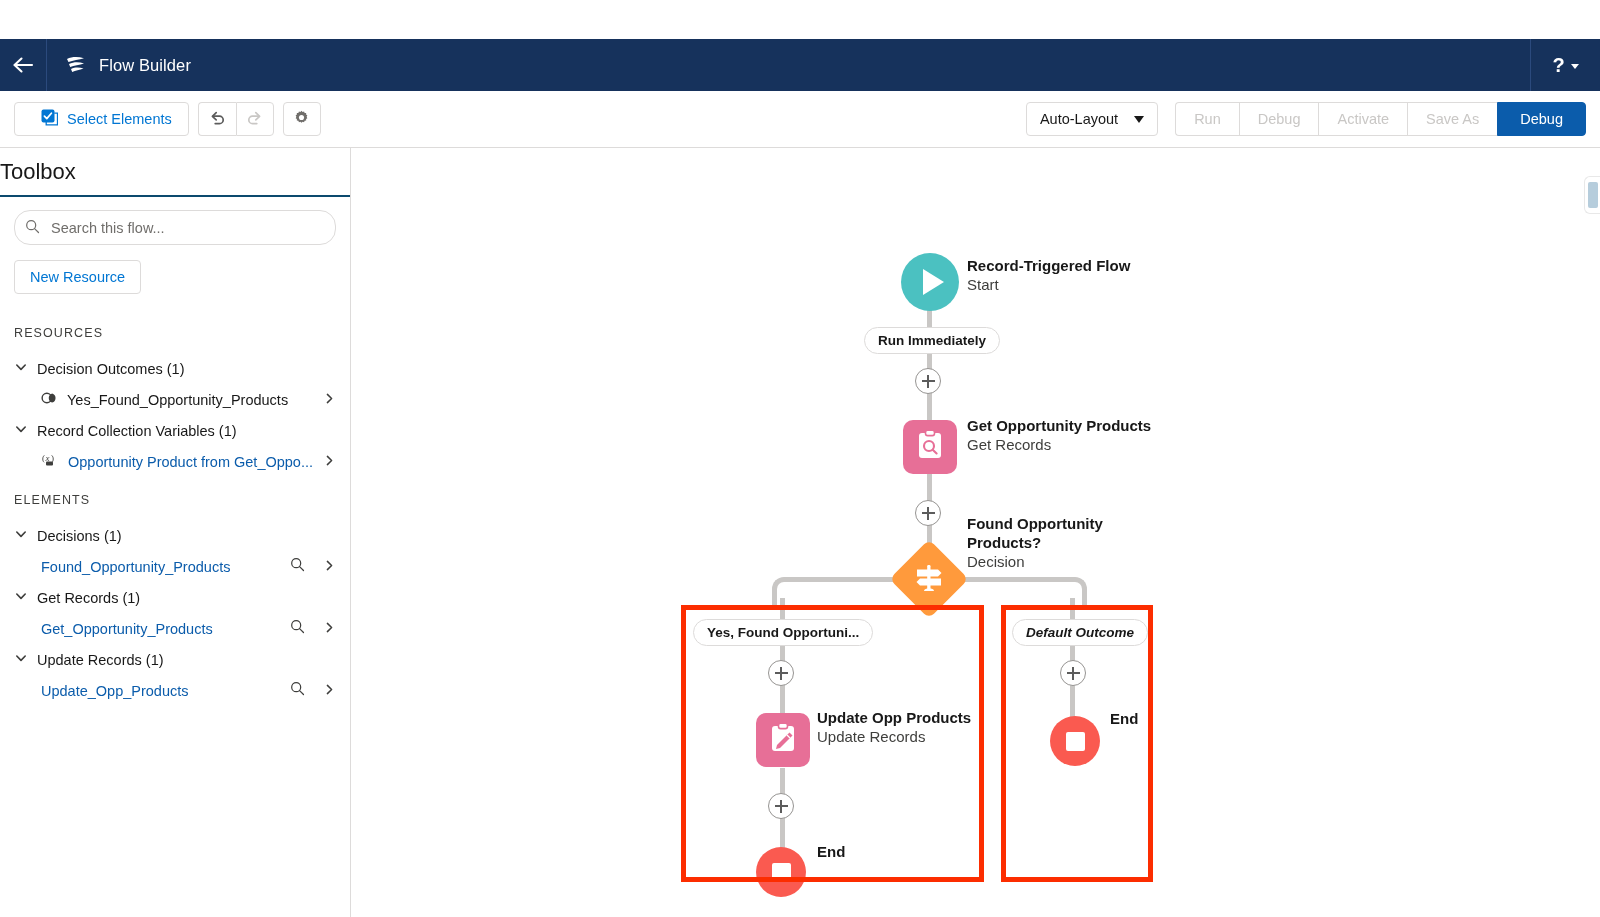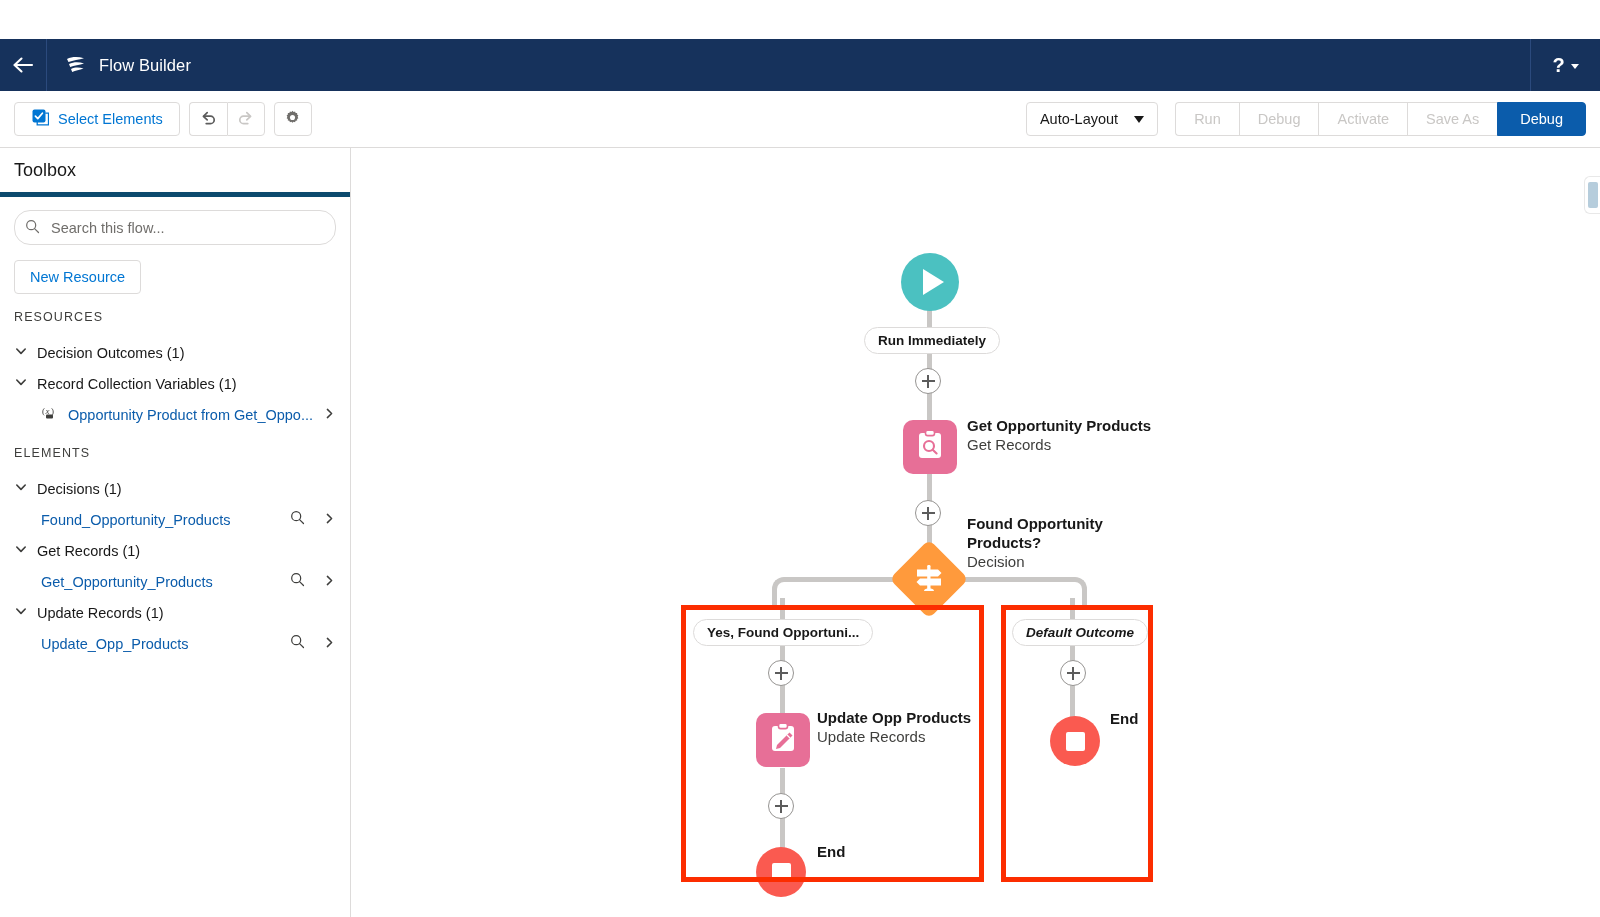--- a/index.html
+++ b/index.html
@@ -55,21 +55,21 @@
     position: relative;
   }
   .tb-left { display: flex; align-items: center; gap: 9px; }
   .btn {
     height: 34px; border: 1px solid #dddbda; border-radius: 4px;
     background: #fff; color: #0176d3; font-size: 14.5px;
     display: inline-flex; align-items: center; justify-content: center;
     padding: 0 14px; cursor: pointer; white-space: nowrap;
     font-family: "Liberation Sans", sans-serif;
   }
-  .btn-select { gap: 9px; padding: 0 16px 0 17px; }
+  .btn-select { gap: 9px; padding: 0 16px 0 26px; }
   .icon-btn {
     width: 38px; height: 34px; border: 1px solid #dddbda; border-radius: 4px;
     background: #fff; display: inline-flex; align-items: center;
     justify-content: center; cursor: pointer;
   }
   .icon-btn.grouped-l { border-radius: 4px 0 0 4px; border-right: none; }
   .icon-btn.grouped-r { border-radius: 0 4px 4px 0; }
   .icon-group { display: flex; }
   .tb-right {
     position: absolute; right: 14px; top: 11px;
@@ -104,22 +104,22 @@
   .body-wrap { display: flex; height: calc(917px - 52px - 57px); }
 
   
   .sidebar {
     width: 351px; min-width: 351px; background: #fff;
     border-right: 1px solid #dddbda;
     display: flex; flex-direction: column;
   }
   .sb-title {
     height: 49px; display: flex; align-items: center;
-    padding-left: 14px; font-size: 18px; color: #181818;
-    border-bottom: 5px solid #0c4a6e;
+    font-size: 22px; color: #181818;
+    border-bottom: 2px solid #0c4a6e;
   }
   .sb-tabs {
     height: 44px; border-bottom: 1px solid #e5e5e5;
     display: flex; align-items: stretch; padding-left: 11px;
   }
   .sb-tab {
     display: flex; align-items: center; font-size: 14.5px; font-weight: bold;
     color: #181818; border-bottom: 3px solid #0176d3; cursor: pointer;
     padding: 0 2px;
   }
@@ -137,21 +137,21 @@
     position: absolute; left: 11px; top: 9px; pointer-events: none;
   }
   .new-resource {
     height: 34px; border: 1px solid #dddbda; border-radius: 4px;
     background: #fff; color: #0176d3; font-size: 14.5px;
     display: inline-flex; align-items: center; justify-content: center;
     padding: 0 15px; cursor: pointer; margin-bottom: 16px;
   }
   .sec-head {
     font-size: 12.5px; color: #3e3e3c; letter-spacing: 1.1px;
-    margin: 0 0 13px 0; text-transform: uppercase;
+    margin: 16px 0 13px 0; text-transform: uppercase;
   }
   .grp {
     display: flex; align-items: center; gap: 9px;
     font-size: 14.5px; color: #181818; height: 31px; cursor: pointer;
   }
   .chev-d { flex: none; }
   .res-row {
     display: flex; align-items: center; height: 31px; gap: 9px;
     padding-left: 27px; cursor: pointer; position: relative;
   }
@@ -359,20 +359,36 @@
       <div class="sec-head">RESOURCES</div>
 
       <div class="grp">
         <span class="chev-d">
           <svg width="14" height="14" viewBox="0 0 14 14">
               <path d="M2.8 5 L7 9.4 L11.2 5" stroke="#3e3e3c" stroke-width="1.6" fill="none" stroke-linecap="round" stroke-linejoin="round"></path>
             </svg>
         </span>
         <span>Decision Outcomes (1)</span>
       </div>
+      <div class="res-row">
+        <span>
+          <svg width="17" height="14" viewBox="0 0 18 14">
+            <circle cx="6.2" cy="7" r="5" stroke="#3e3e3c" stroke-width="1.5" fill="none"></circle>
+            <path d="M11.8 2.2 A5 5 0 0 1 11.8 11.8 A5 5 0 0 1 11.8 2.2 Z" fill="#3e3e3c"></path>
+          </svg>
+        </span>
+        <span class="r-label">Yes_Found_Opportunity_Products</span>
+        <span class="right-icons">
+          <span>
+            <svg width="13" height="13" viewBox="0 0 13 13">
+                <path d="M4.4 2.4 L8.6 6.5 L4.4 10.6" stroke="#3e3e3c" stroke-width="1.5" fill="none" stroke-linecap="round" stroke-linejoin="round"></path>
+              </svg>
+          </span>
+        </span>
+      </div>
 
       <div class="grp">
         <span class="chev-d">
           <svg width="14" height="14" viewBox="0 0 14 14">
               <path d="M2.8 5 L7 9.4 L11.2 5" stroke="#3e3e3c" stroke-width="1.6" fill="none" stroke-linecap="round" stroke-linejoin="round"></path>
             </svg>
         </span>
         <span>Record Collection Variables (1)</span>
       </div>
       <div class="res-row">
@@ -495,20 +511,24 @@
     <div class="vline" style="left:429px; top:620px; height:110px;"></div>
 
     <div class="plus" style="left:564px; top:220px;"></div>
     <div class="plus" style="left:564px; top:352px;"></div>
     <div class="plus" style="left:417px; top:512px;"></div>
     <div class="plus" style="left:709px; top:512px;"></div>
     <div class="plus" style="left:417px; top:645px;"></div>
 
     <div class="start-circle" style="left:550px; top:105px;">
       <div class="tri"></div>
+    </div>
+    <div class="node-label" style="left:616px; top:108px;">
+      <div class="nl-title">Record-Triggered Flow</div>
+      <div class="nl-sub">Start</div>
     </div>
 
     <div class="pill" style="left:513px; top:179px;">
       <span>Run Immediately</span>
     </div>
 
     <div class="sq-node" style="left:552px; top:272px;">
       <span>
         <svg width="34" height="34" viewBox="0 0 34 34">
           <rect x="6" y="5" width="22" height="25" rx="3" fill="#fff"></rect>

